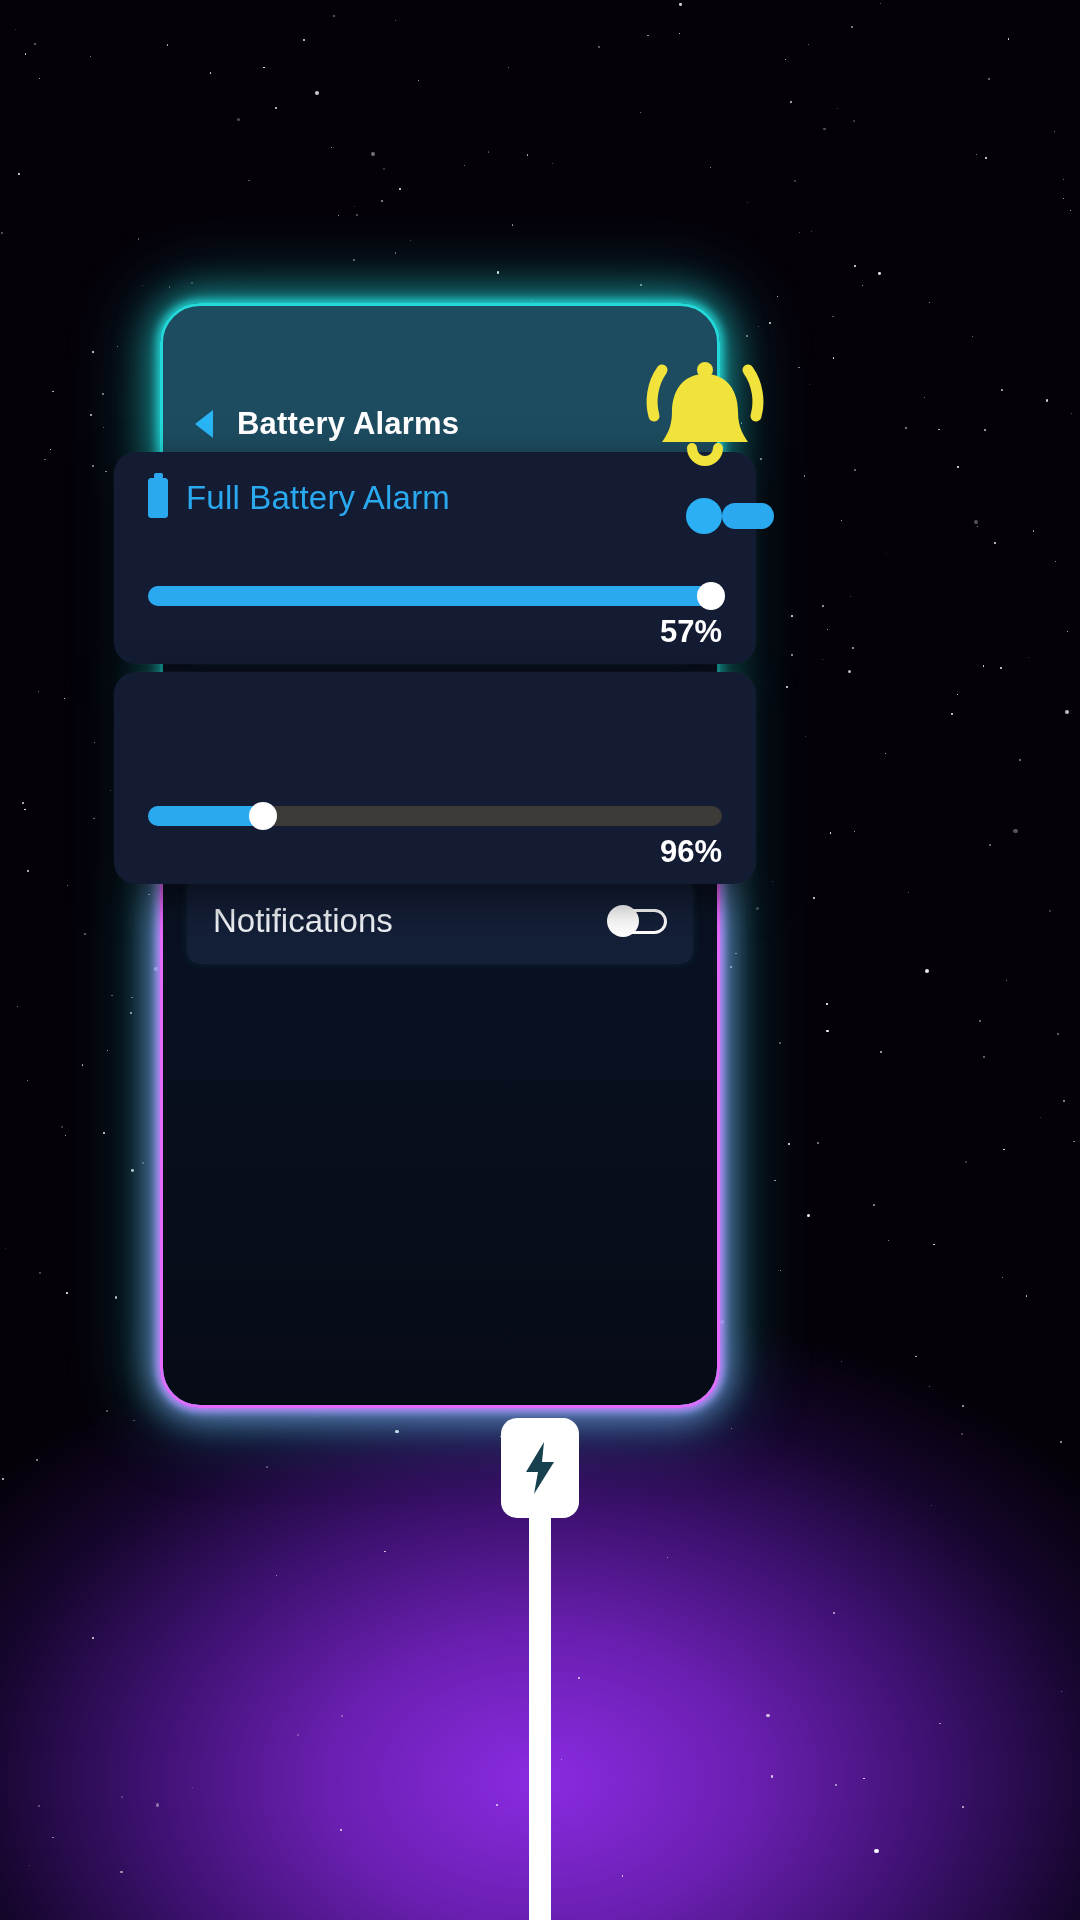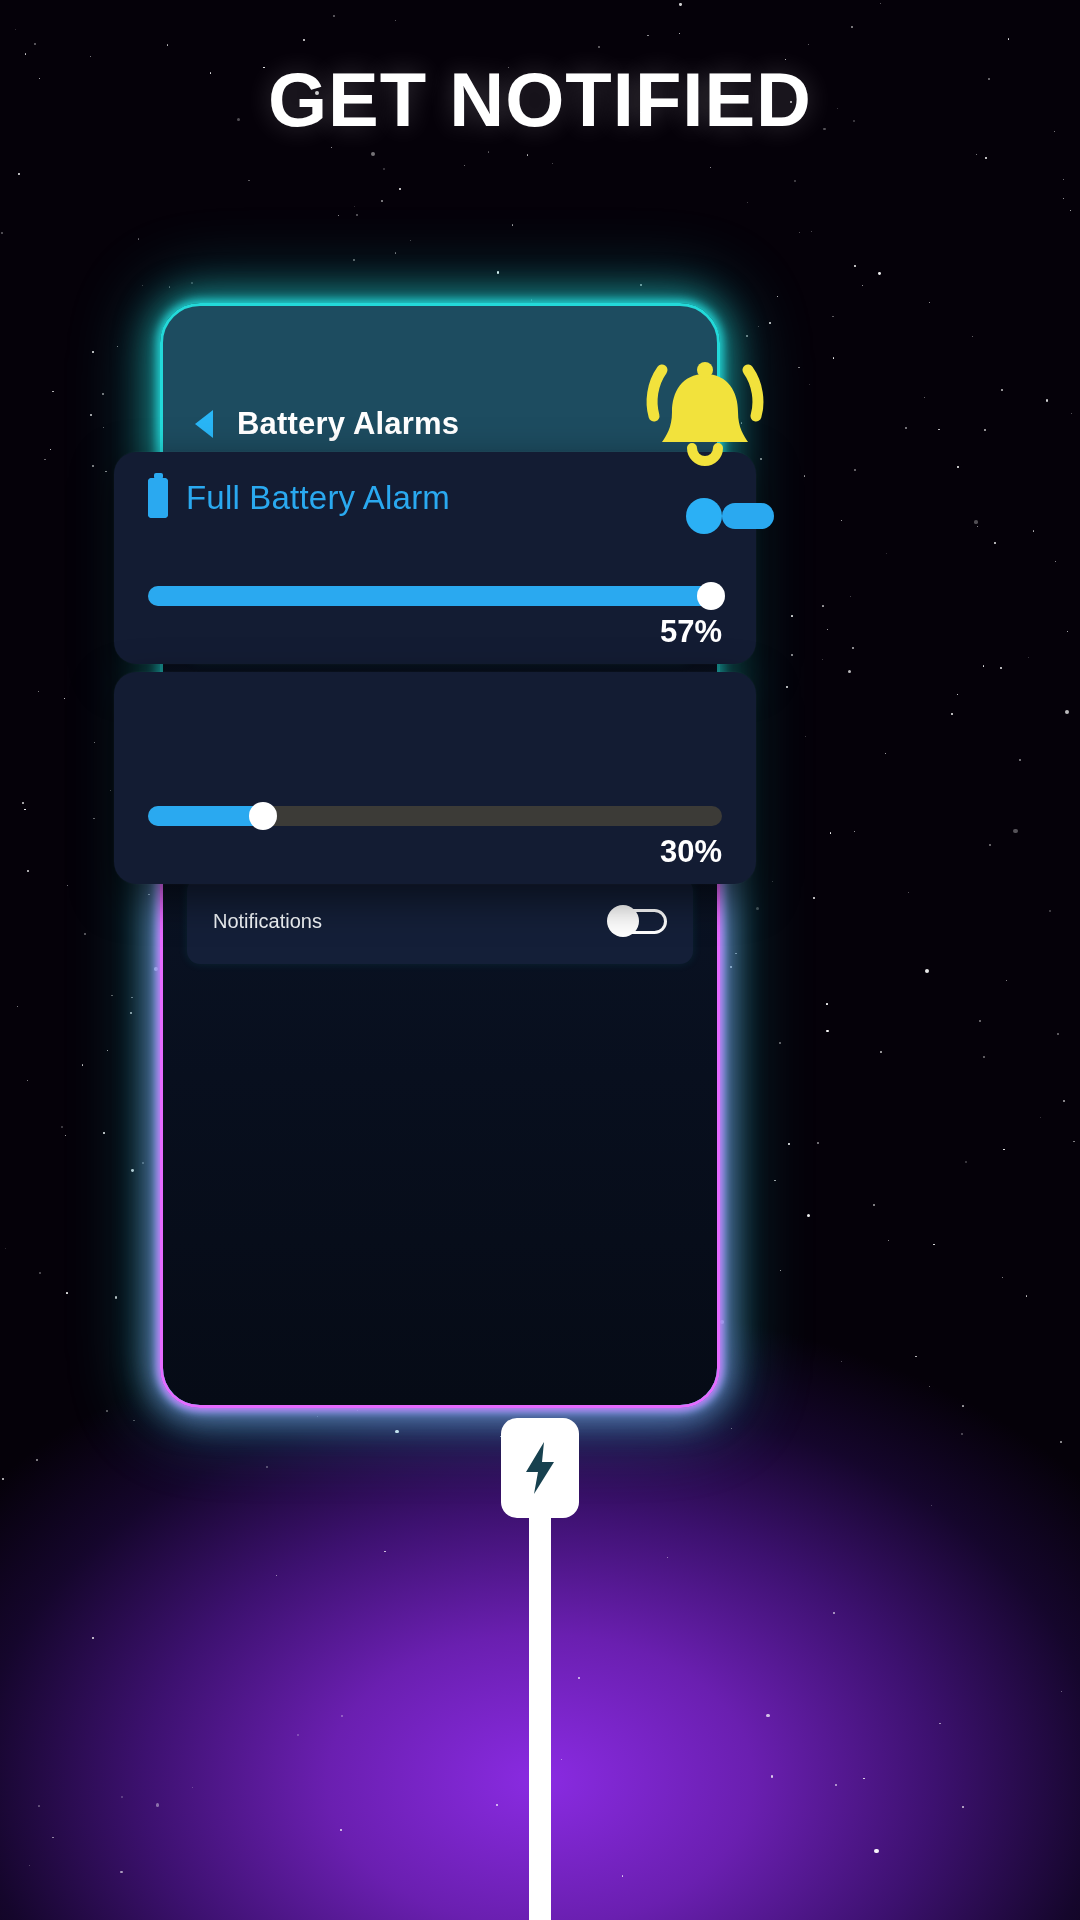--- a/index.html
+++ b/index.html
@@ -96,21 +96,21 @@
   .inner-list { position:absolute; top:172px; left:24px; right:24px; }
   .row {
     position:relative;
     height:86px; margin-bottom:14px;
     background:#141f38;
     border-radius:13px;
     display:flex; align-items:center; justify-content:space-between;
     padding: 0 26px;
     box-shadow: 0 0 10px rgba(31,216,224,0.10);
   }
-  .row-label { color:#f2f5f8; font-size:20px; }
+  .row-label { color:#f2f5f8; font-size:33px; }
   .ringtone-badge {
     background:#35c5f5; color:#0e2438; font-size:19px; font-weight:600;
     padding:9px 16px; border-radius:12px; white-space:nowrap;
   }
   .tg { position:relative; width:60px; height:32px; }
   .tg .track { position:absolute; right:0; top:4px; width:48px; height:25px; border-radius:14px; background:transparent; border:3px solid #fff; }
   .tg .knob { position:absolute; left:0; top:0; width:32px; height:32px; border-radius:50%; background:#fff; }
 
   
   .ocard {
@@ -518,21 +518,20 @@
       <span class="star" style="left:810.7px;top:230.6px;width:1.8px;height:1.8px;opacity:0.37"></span>
       <span class="star" style="left:530.6px;top:592.7px;width:2.2px;height:2.2px;opacity:0.42"></span>
       <span class="star" style="left:587.2px;top:611.8px;width:1.0px;height:1.0px;opacity:0.28"></span>
       <span class="star" style="left:697.7px;top:854.3px;width:1.0px;height:1.0px;opacity:0.35"></span>
       <span class="star" style="left:631.2px;top:607.8px;width:1.6px;height:1.6px;opacity:0.98"></span>
       <span class="star" style="left:417.5px;top:1159.7px;width:1.1px;height:1.1px;opacity:0.81"></span>
       <span class="star" style="left:495.4px;top:1397.7px;width:2.2px;height:2.2px;opacity:0.58"></span>
     </div>
 
   <div class="headings">
-    <div class="h-main">GET NOTIFIED</div>
   </div>
 
   <div id="phone">
 
 
     <div class="navbar">
       <span class="back-tri"></span>
       <span class="nav-title">Battery Alarms</span>
     </div>
     <div class="hdr-line"></div>
@@ -597,21 +596,21 @@
     <div class="pct">57%</div>
   </div>
 
   <div class="ocard" id="card-low">
     <div class="slider-wrap">
       <div class="strack">
         <div class="sfill" id="fill-low" style="width: 20%;"></div>
         <div class="sknob" id="knob-low" style="left: 20%;"></div>
       </div>
     </div>
-    <div class="pct">30%</div>
+    <div class="pct">96%</div>
   </div>
 
   <svg id="bell" viewBox="0 0 130 116">
     <path d="M22 12 C12 26, 10 44, 14 58" stroke="#f2e23c" stroke-width="11" stroke-linecap="round" fill="none"></path>
     <path d="M108 12 C118 26, 120 44, 116 58" stroke="#f2e23c" stroke-width="11" stroke-linecap="round" fill="none"></path>
     <path d="M65 16 C42 16, 32 34, 32 54 C32 70, 26 78, 22 84 L108 84 C104 78, 98 70, 98 54 C98 34, 88 16, 65 16 Z" fill="#f2e23c"></path>
     <circle cx="65" cy="12" r="8" fill="#f2e23c"></circle>
     <path d="M52 90 a13 13 0 0 0 26 0" stroke="#f2e23c" stroke-width="10" fill="none" stroke-linecap="round"></path>
   </svg>
 

